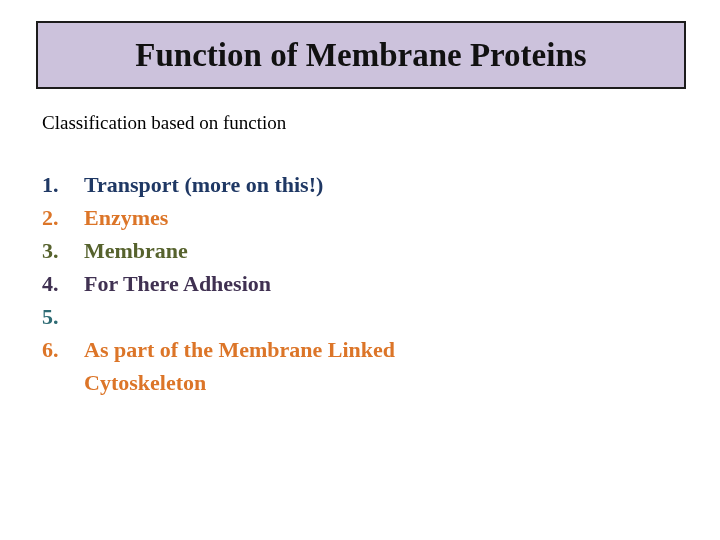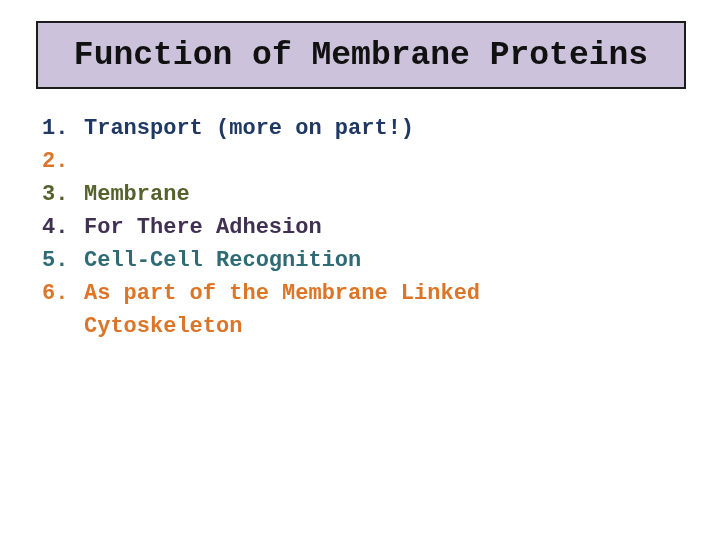--- a/index.html
+++ b/index.html
@@ -5,21 +5,21 @@
   html, body {
     margin: 0;
     padding: 0;
     background: #ffffff;
   }
   .slide {
     position: relative;
     width: 720px;
     height: 540px;
     background: #ffffff;
-    font-family: Liberation Mono, monospace;
+    font-family: Liberation Serif, serif;
     overflow: hidden;
   }
   .title-box {
     position: absolute;
     left: 36px;
     top: 21px;
     width: 650px;
     height: 68px;
     box-sizing: border-box;
     border: 2px solid #1c1c1c;
@@ -70,40 +70,41 @@
 </head>
 <body>
 
 <div class="slide" style="background: rgb(255, 255, 255);">
 
   <div class="title-box" style="background: rgb(204, 194, 220); border-color: rgb(28, 28, 28);">
     <span class="title-text" style="color: rgb(17, 17, 17);">Function of Membrane Proteins</span>
   </div>
 
   <div class="body-area">
+    <p class="intro-line first">Classification based on function</p>
 
     <ol class="fn-list">
       <li class="fn-item" style="color: rgb(31, 56, 100);">
         <span class="fn-number">1.</span>
-        <span class="fn-text">Transport (more on part!)</span>
+        <span class="fn-text">Transport (more on this!)</span>
       </li>
       <li class="fn-item" style="color: rgb(220, 117, 40);">
         <span class="fn-number">2.</span>
+        <span class="fn-text">Enzymes</span>
       </li>
       <li class="fn-item" style="color: rgb(86, 98, 45);">
         <span class="fn-number">3.</span>
         <span class="fn-text">Membrane</span>
       </li>
       <li class="fn-item" style="color: rgb(64, 49, 82);">
         <span class="fn-number">4.</span>
         <span class="fn-text">For There Adhesion</span>
       </li>
       <li class="fn-item" style="color: rgb(46, 107, 116);">
         <span class="fn-number">5.</span>
-        <span class="fn-text">Cell-Cell Recognition</span>
       </li>
       <li class="fn-item" style="color: rgb(220, 117, 40);">
         <span class="fn-number">6.</span>
         <span class="fn-text">As part of the Membrane Linked Cytoskeleton</span>
       </li>
     </ol>
   </div>
 
 </div>
 

